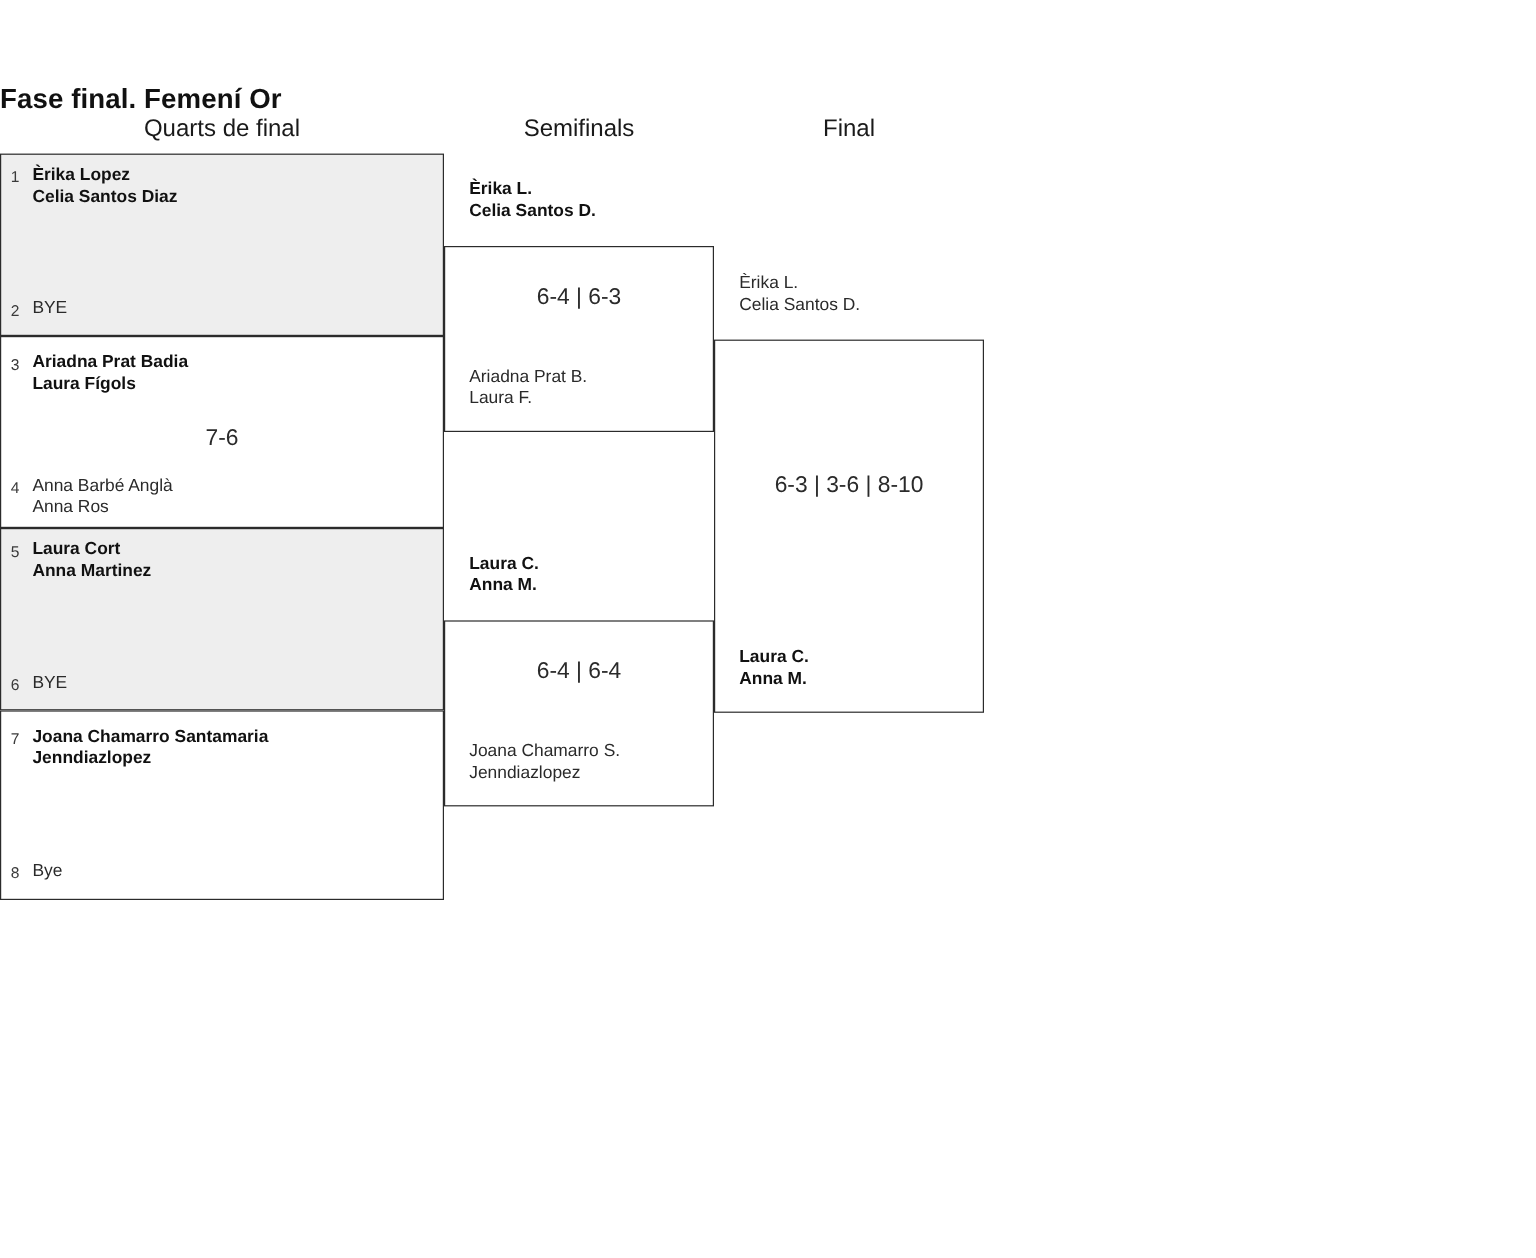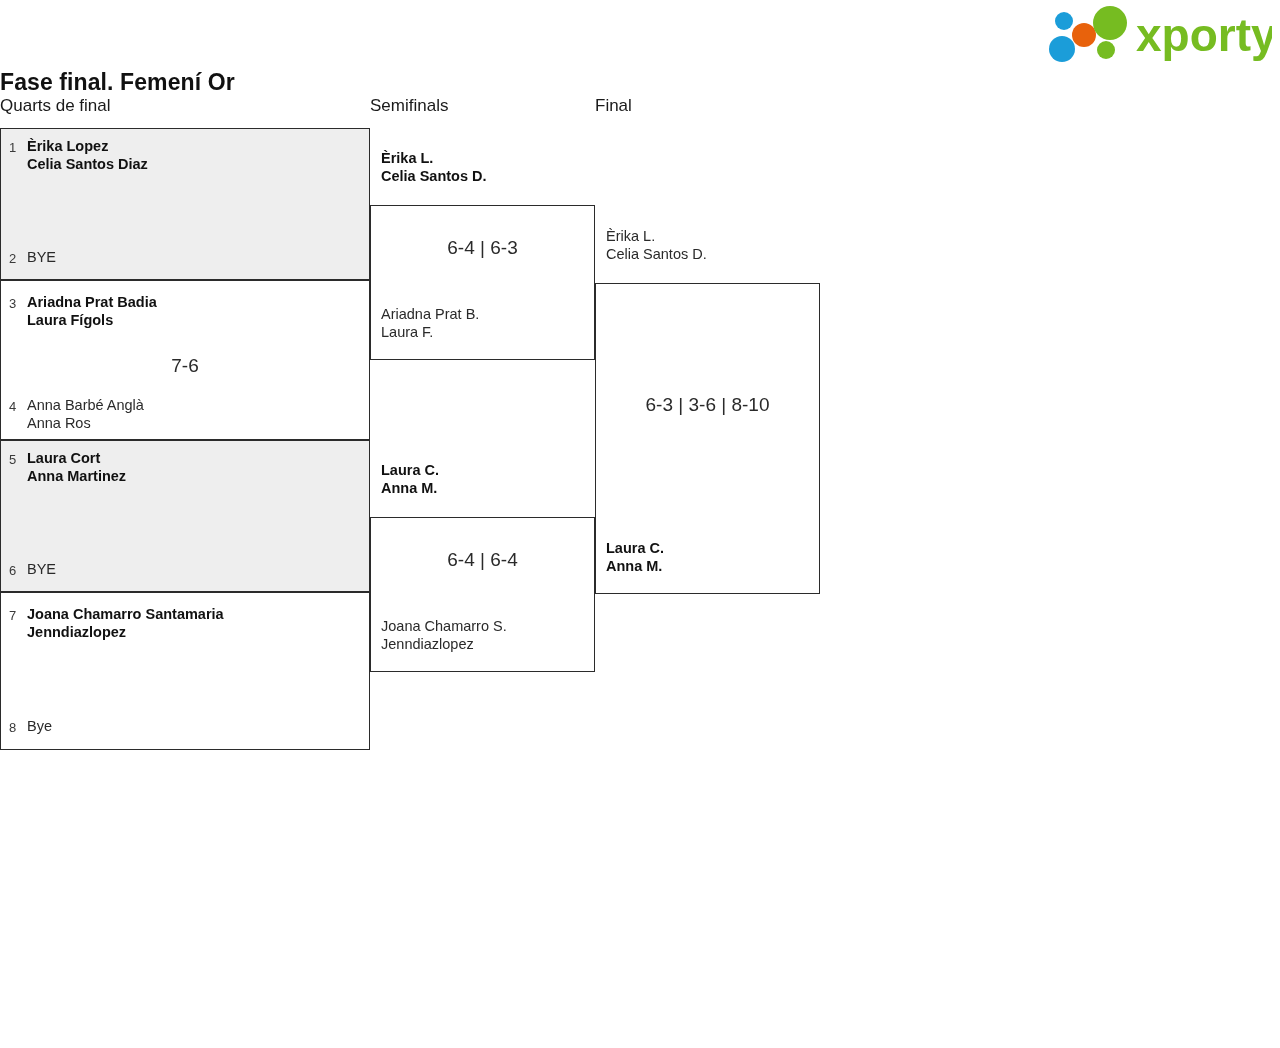--- a/index.html
+++ b/index.html
@@ -38,23 +38,24 @@
   #logo {
     position: absolute;
     right: 8px; top: 4px;
     width: 232px; height: 60px;
   }
   #logo svg { display: block; }
 
   
   .round-header {
     position: absolute;
-    font-size: 17px;
+    font-size: 20px;
     font-weight: 400;
     color: #1a1a1a;
+    text-align: center;
     white-space: nowrap;
   }
   #rh-0 { left: 0px;   top: 96px; width: 370px; }
   #rh-1 { left: 370px; top: 96px; width: 225px; }
   #rh-2 { left: 595px; top: 96px; width: 225px; }
 
   
   #bracket {
     position: absolute;
     left: 0; top: 0;
@@ -96,44 +97,32 @@
 
   .score {
     position: absolute;
     font-size: 19px;
     color: #2a2a2a;
     text-align: center;
     white-space: nowrap;
   }
 
   
-  .slot.noseed { padding-left: 10px; }
+  .slot.noseed { padding-left: 20px; }
   .slot.noseed .players { margin-left: 0; }
 </style>
 </head>
 <body>
 
 <div id="header">
 
   <div id="title-block">
     <span class="title-line">Fase final. Femení Or</span>
   </div>
 
-  <div id="logo">
-    <svg width="232" height="60" viewBox="0 0 232 60">
-
-      <circle cx="24" cy="17" r="9" fill="#1b9dd9"></circle>
-      <circle cx="44" cy="31" r="12" fill="#e8620c"></circle>
-      <circle cx="22" cy="45" r="13" fill="#1b9dd9"></circle>
-      <circle cx="70" cy="19" r="17" fill="#76bc21"></circle>
-      <circle cx="66" cy="46" r="9" fill="#76bc21"></circle>
-
-      <text x="96" y="47" font-family="'Liberation Sans', sans-serif" font-size="46" font-weight="700" fill="#76bc21">xporty</text>
-    </svg>
-  </div>
 </div>
 
 <div class="round-header" id="rh-0">Quarts de final</div>
 <div class="round-header" id="rh-1">Semifinals</div>
 <div class="round-header" id="rh-2">Final</div>
 
 <div id="bracket">
 
   <div class="match-box shaded" style="left:0px; top:128px; width:370px; height:152px;">
     <div class="slot" style="top:8px; width:368px;">

